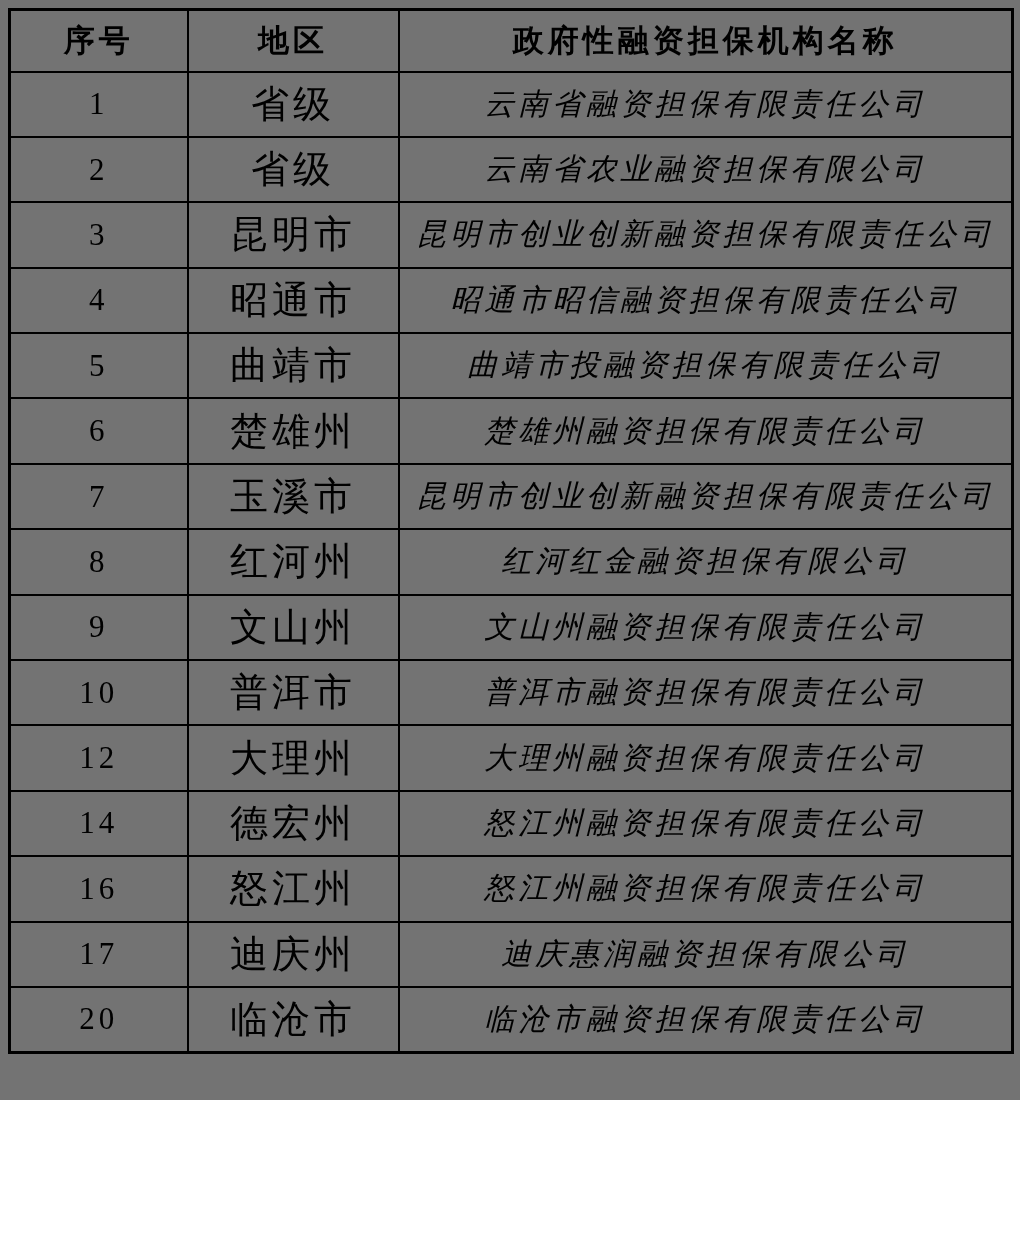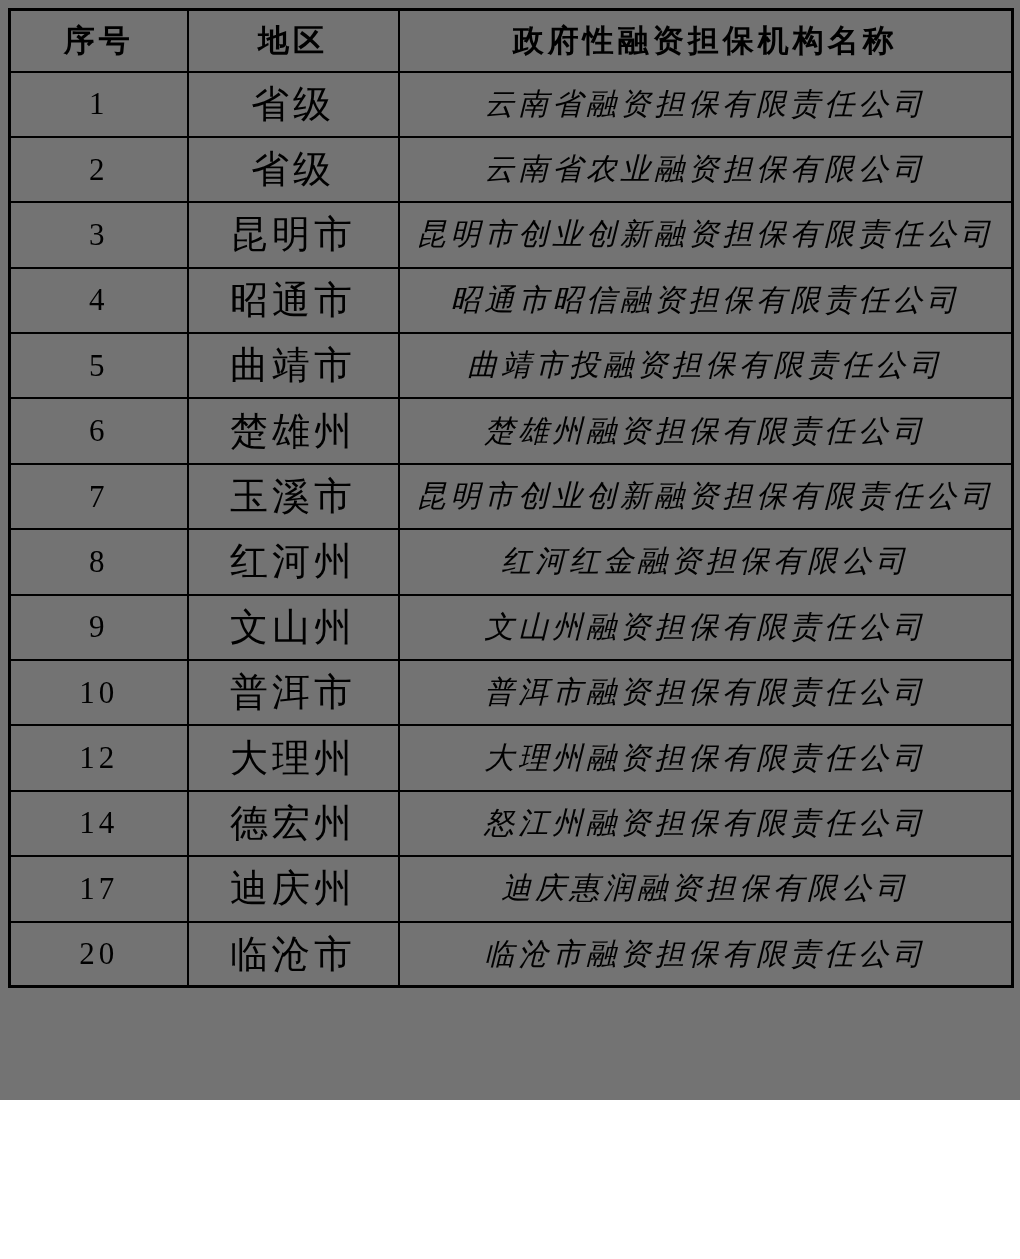--- a/index.html
+++ b/index.html
@@ -136,20 +136,25 @@
     <td class="cell-no">12</td>
     <td class="cell-region">大理州</td>
     <td class="cell-name">大理州融资担保有限责任公司</td>
   </tr>
         <tr class="data-row">
     <td class="cell-no">14</td>
     <td class="cell-region">德宏州</td>
     <td class="cell-name">怒江州融资担保有限责任公司</td>
   </tr>
         <tr class="data-row">
+    <td class="cell-no">16</td>
+    <td class="cell-region">怒江州</td>
+    <td class="cell-name">怒江州融资担保有限责任公司</td>
+  </tr>
+        <tr class="data-row">
     <td class="cell-no">17</td>
     <td class="cell-region">迪庆州</td>
     <td class="cell-name">迪庆惠润融资担保有限公司</td>
   </tr>
         <tr class="data-row">
     <td class="cell-no">20</td>
     <td class="cell-region">临沧市</td>
     <td class="cell-name">临沧市融资担保有限责任公司</td>
   </tr>
       </tbody>

